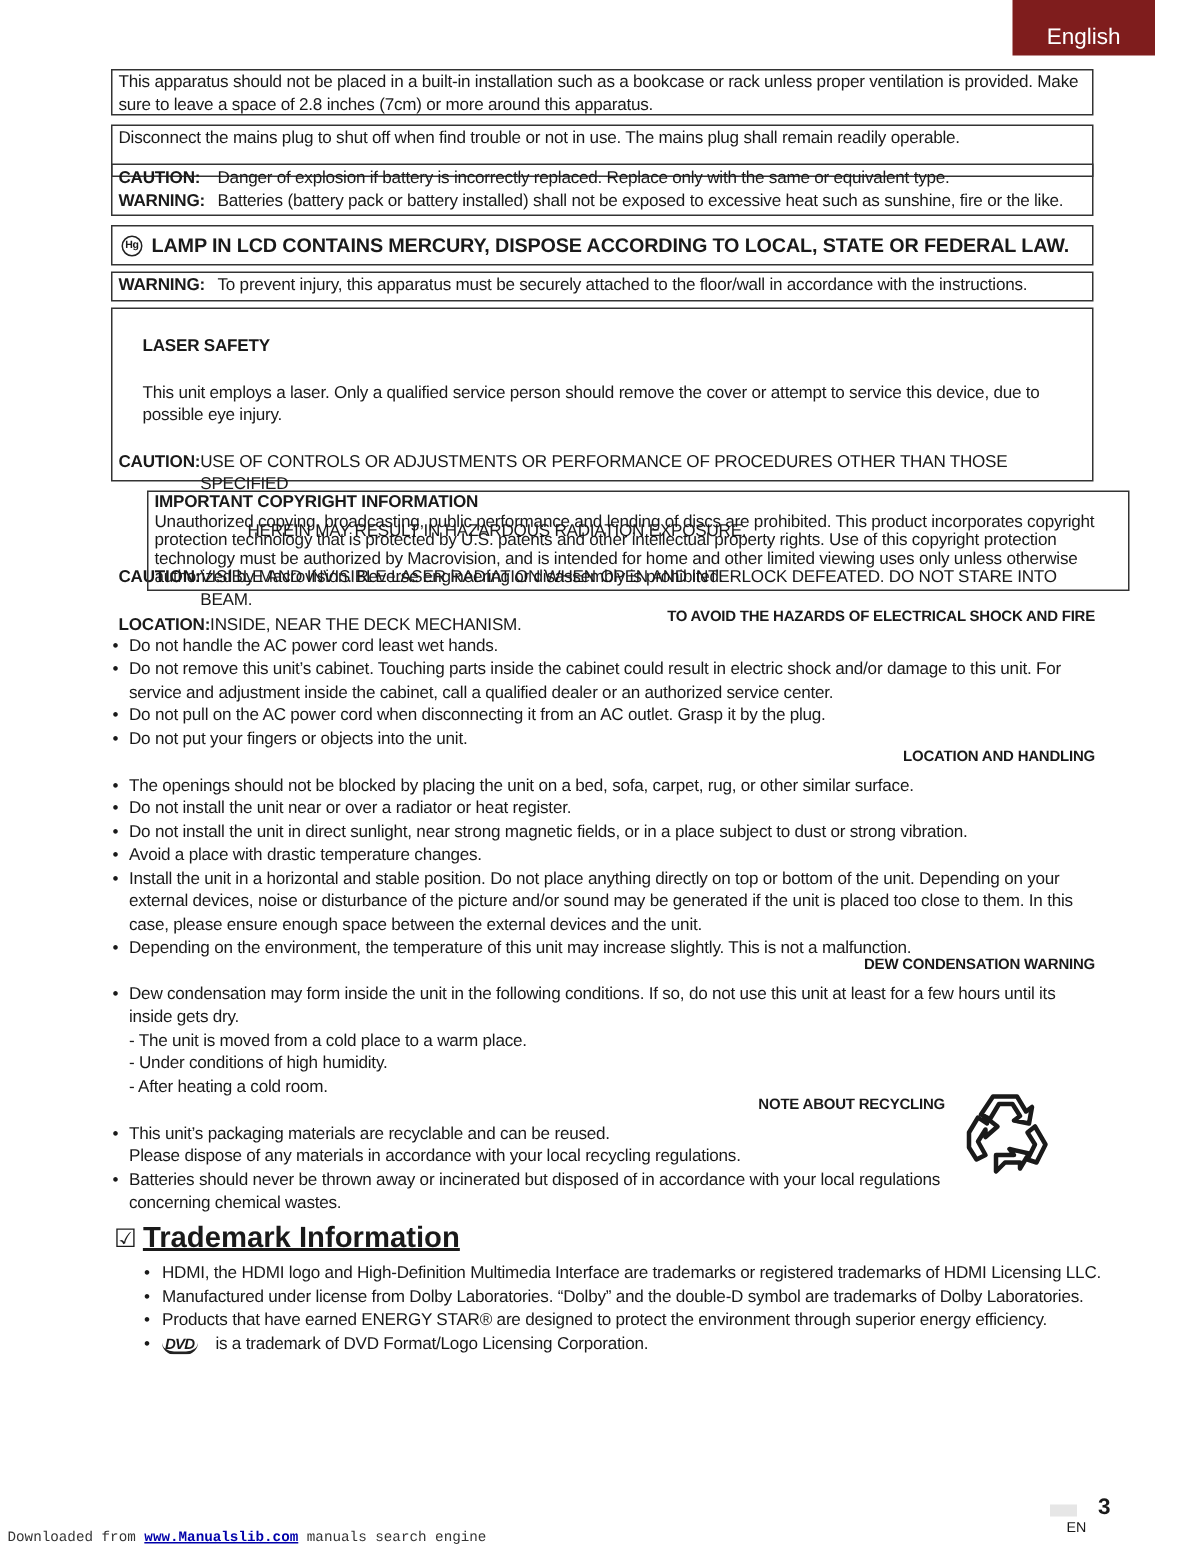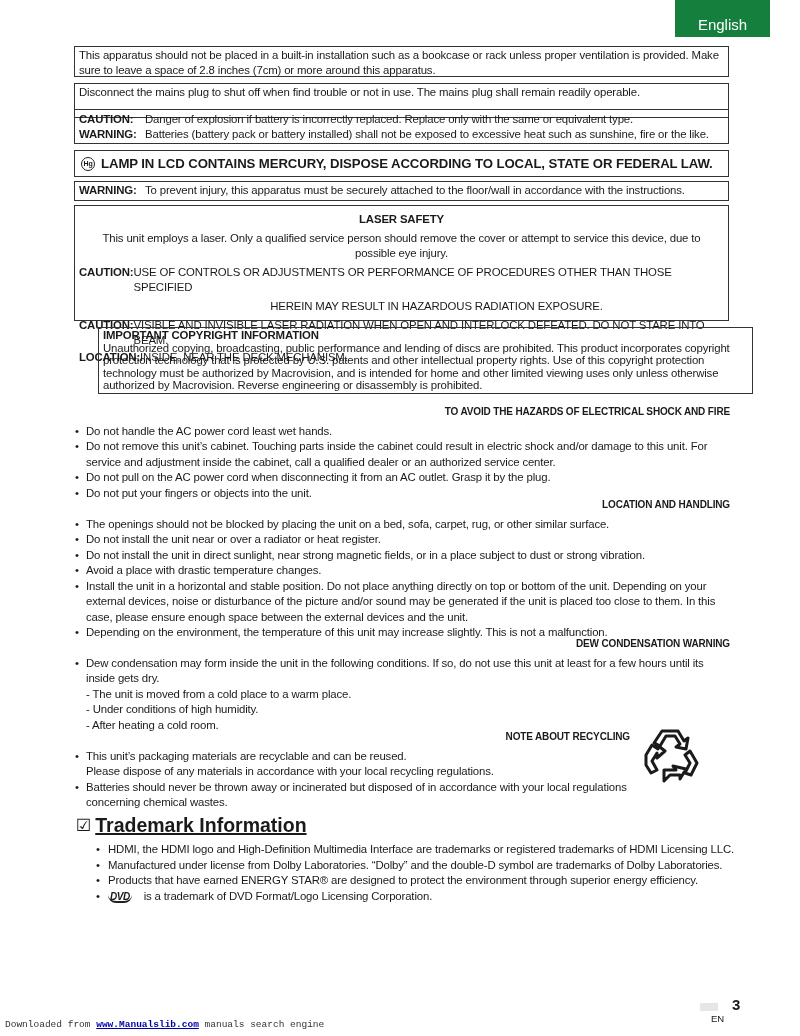--- a/index.html
+++ b/index.html
@@ -3,40 +3,40 @@
 <meta charset="utf-8">
 <style>
   html, body { margin: 0; padding: 0; background: #ffffff; }
   body {
     width: 800px; height: 1036px; position: relative; overflow: hidden;
     font-family: "Liberation Sans", "DejaVu Sans", sans-serif;
     color: #1a1a1a;
   }
   .lang-tab {
     position: absolute; left: 675px; top: 0; width: 95px; height: 37px;
-    background: #15803d; color: #fff; font-size: 15px;
+    background: #7f1d1d; color: #fff; font-size: 15px;
     display: flex; align-items: flex-end; justify-content: center;
     padding-bottom: 4px; box-sizing: border-box;
   }
   .box {
     position: absolute; left: 74px; width: 655px;
     border: 1.3px solid #333; box-sizing: border-box;
     font-size: 11.4px; line-height: 15px; padding: 1px 4px;
     letter-spacing: -0.15px;
   }
   .b { font-weight: bold; }
   .row { display: flex; }
   .lbl { font-weight: bold; width: 66px; flex: none; }
   .hg-box { font-size: 13.2px; font-weight: bold; padding: 4px 6px; display: flex; align-items: center; letter-spacing: -0.1px;}
   .hg-icon {
     width: 14px; height: 14px; border: 1.2px solid #222; border-radius: 50%;
     font-size: 7px; display: inline-flex; align-items: center; justify-content: center;
     margin-right: 6px; font-weight: bold; box-sizing: border-box;
   }
-  .laser p { margin: 4px; text-align: center; }
+  .laser p { margin: 16px; }
   .laser .caution-row { display: flex; margin-top: 2px; }
   .laser .caution-row .k { font-weight: bold; flex: none; }
   .laser .indent { padding-left: 70px; }
   .copyright { line-height: 12.6px; padding-top: 1px; padding-bottom: 1px; margin-left: 24px; }
   .section {
     position: absolute; left: 74px; width: 660px; font-size: 11.4px; line-height: 15.5px;
     letter-spacing: -0.15px;
   }
   .section h3 { font-size: 10px; font-weight: bold; margin: 4px; line-height: 15.5px; text-align: right; }
   .section ul { list-style: none; margin: 0; padding: 0; }

